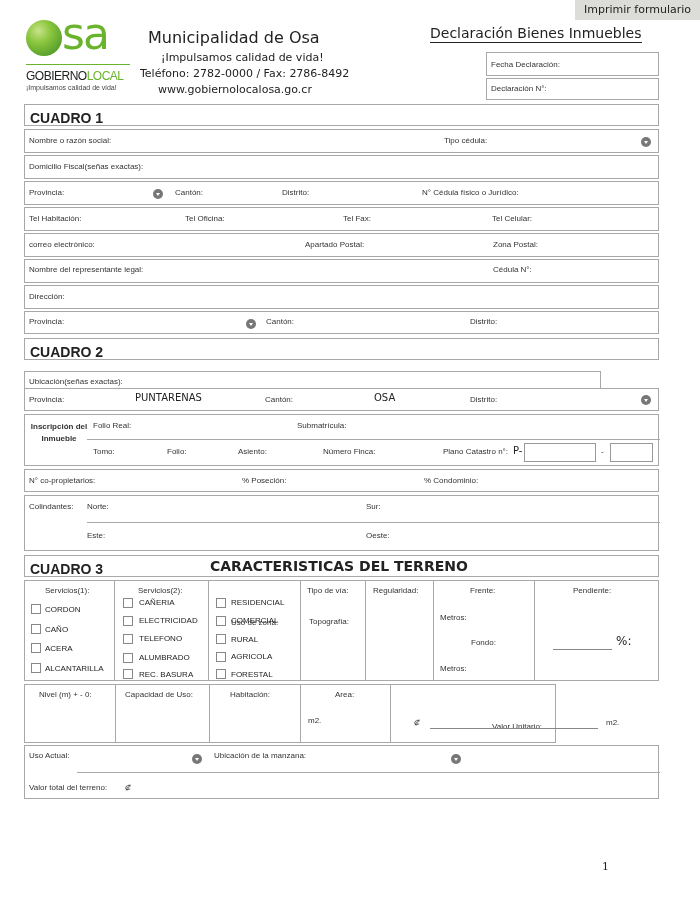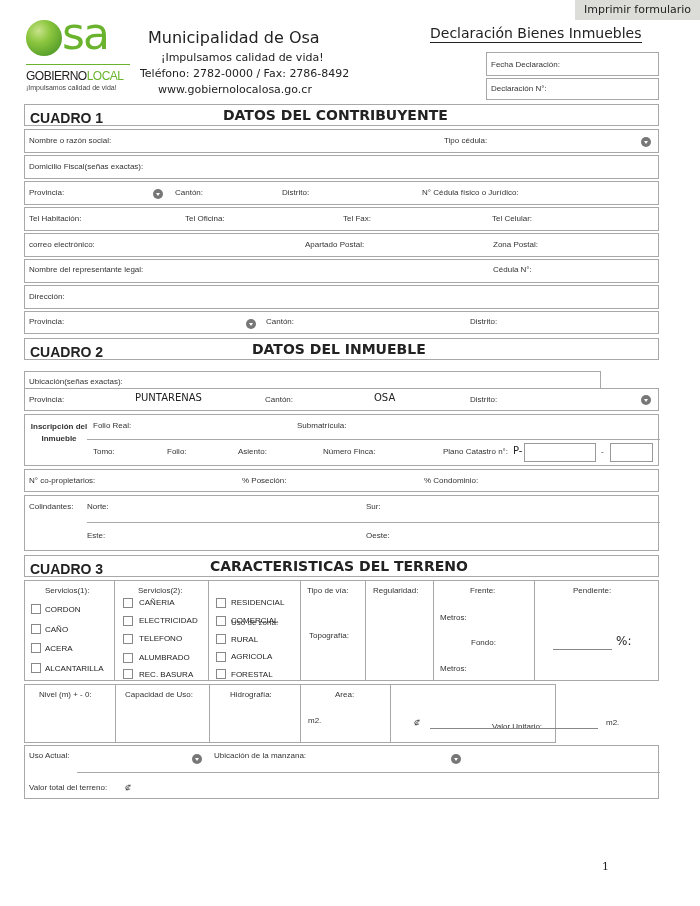--- a/index.html
+++ b/index.html
@@ -54,21 +54,20 @@
 
 <div class="abs box" style="left:486px;top:52px;width:173px;height:24px;">
   <span class="lbl" style="left:4px;top:7px;">Fecha Declaración:</span>
 </div>
 <div class="abs box" style="left:486px;top:78px;width:173px;height:22px;">
   <span class="lbl" style="left:4px;top:5px;">Declaración N°:</span>
 </div>
 
 <div class="abs box" style="left:24px;top:104px;width:635px;height:22px;">
   <span class="cuadro" style="top:5px;">CUADRO 1</span>
-  <span class="sec-title" style="left:198px;top:2px;">DATOS DEL CONTRIBUYENTE</span>
 </div>
 <div class="abs box" style="left:24px;top:129px;width:635px;height:24px;">
   <span class="lbl" style="left:4px;top:6px;">Nombre o razón social:</span>
   <span class="lbl" style="left:419px;top:6px;">Tipo cédula:</span>
   <span class="dd" style="left:616px;top:7px;"></span>
 </div>
 <div class="abs box" style="left:24px;top:155px;width:635px;height:24px;">
   <span class="lbl" style="left:4px;top:6px;">Domicilio Fiscal(señas exactas):</span>
 </div>
 <div class="abs box" style="left:24px;top:181px;width:635px;height:24px;">
@@ -98,21 +97,20 @@
 </div>
 <div class="abs box" style="left:24px;top:311px;width:635px;height:23px;">
   <span class="lbl" style="left:4px;top:5px;">Provincia:</span>
   <span class="dd" style="left:221px;top:7px;"></span>
   <span class="lbl" style="left:241px;top:5px;">Cantón:</span>
   <span class="lbl" style="left:445px;top:5px;">Distrito:</span>
 </div>
 
 <div class="abs box" style="left:24px;top:338px;width:635px;height:22px;">
   <span class="cuadro" style="top:5px;">CUADRO 2</span>
-  <span class="sec-title" style="left:227px;top:2px;">DATOS DEL INMUEBLE</span>
 </div>
 <div class="abs box" style="left:24px;top:371px;width:577px;height:22px;">
   <span class="lbl" style="left:4px;top:5px;">Ubicación(señas exactas):</span>
 </div>
 <div class="abs box" style="left:24px;top:388px;width:635px;height:23px;">
   <span class="lbl" style="left:4px;top:6px;">Provincia:</span>
   <span class="val" style="left:110px;top:3px;">PUNTARENAS</span>
   <span class="lbl" style="left:240px;top:6px;">Cantón:</span>
   <span class="val" style="left:349px;top:3px;">OSA</span>
   <span class="lbl" style="left:445px;top:6px;">Distrito:</span>
@@ -188,39 +186,39 @@
   <span class="cb" style="left:191px;top:35px;"></span>
   <span class="cbl" style="left:206px;top:35px;">COMERCIAL</span>
   <span class="cb" style="left:191px;top:53px;"></span>
   <span class="cbl" style="left:206px;top:54px;">RURAL</span>
   <span class="cb" style="left:191px;top:71px;"></span>
   <span class="cbl" style="left:206px;top:71px;">AGRICOLA</span>
   <span class="cb" style="left:191px;top:88px;"></span>
   <span class="cbl" style="left:206px;top:89px;">FORESTAL</span>
 
   <span class="lbl" style="left:282px;top:5px;">Tipo de vía:</span>
-  <span class="lbl" style="left:284px;top:50px;">Topografía:</span>
+  <span class="lbl" style="left:284px;top:36px;">Topografía:</span>
   <span class="lbl" style="left:348px;top:5px;">Regularidad:</span>
   <span class="lbl" style="left:445px;top:5px;">Frente:</span>
   <span class="lbl" style="left:415px;top:32px;">Metros:</span>
   <span class="lbl" style="left:446px;top:57px;">Fondo:</span>
   <span class="lbl" style="left:415px;top:83px;">Metros:</span>
   <span class="lbl" style="left:548px;top:5px;">Pendiente:</span>
   <div class="hline" style="left:528px;top:68px;width:59px;background:#888;"></div>
   <span class="val" style="left:591px;top:53px;font-size:12px;">%:</span>
 </div>
 
 <div class="abs box" style="left:24px;top:684px;width:532px;height:59px;">
   <div class="vline" style="left:90px;top:0;height:57px;"></div>
   <div class="vline" style="left:184px;top:0;height:57px;"></div>
   <div class="vline" style="left:275px;top:0;height:57px;"></div>
   <div class="vline" style="left:365px;top:0;height:57px;"></div>
   <span class="lbl" style="left:14px;top:5px;">Nivel (m) + - 0:</span>
   <span class="lbl" style="left:100px;top:5px;">Capacidad de Uso:</span>
-  <span class="lbl" style="left:205px;top:5px;">Hidrografía:</span>
+  <span class="lbl" style="left:205px;top:5px;">Habitación:</span>
   <span class="lbl" style="left:310px;top:5px;">Area:</span>
   <span class="lbl" style="left:283px;top:31px;">m2.</span>
   <span class="lbl" style="left:467px;top:5px;margin-top:32px;">Valor Unitario:</span>
   <span class="lbl" style="left:389px;top:33px;font-style:italic;">₡</span>
   <div class="hline" style="left:405px;top:43px;width:168px;background:#888;"></div>
   <span class="lbl" style="left:581px;top:33px;">m2.</span>
 </div>
 
 <div class="abs box" style="left:24px;top:745px;width:635px;height:54px;">
   <span class="lbl" style="left:4px;top:5px;">Uso Actual:</span>

